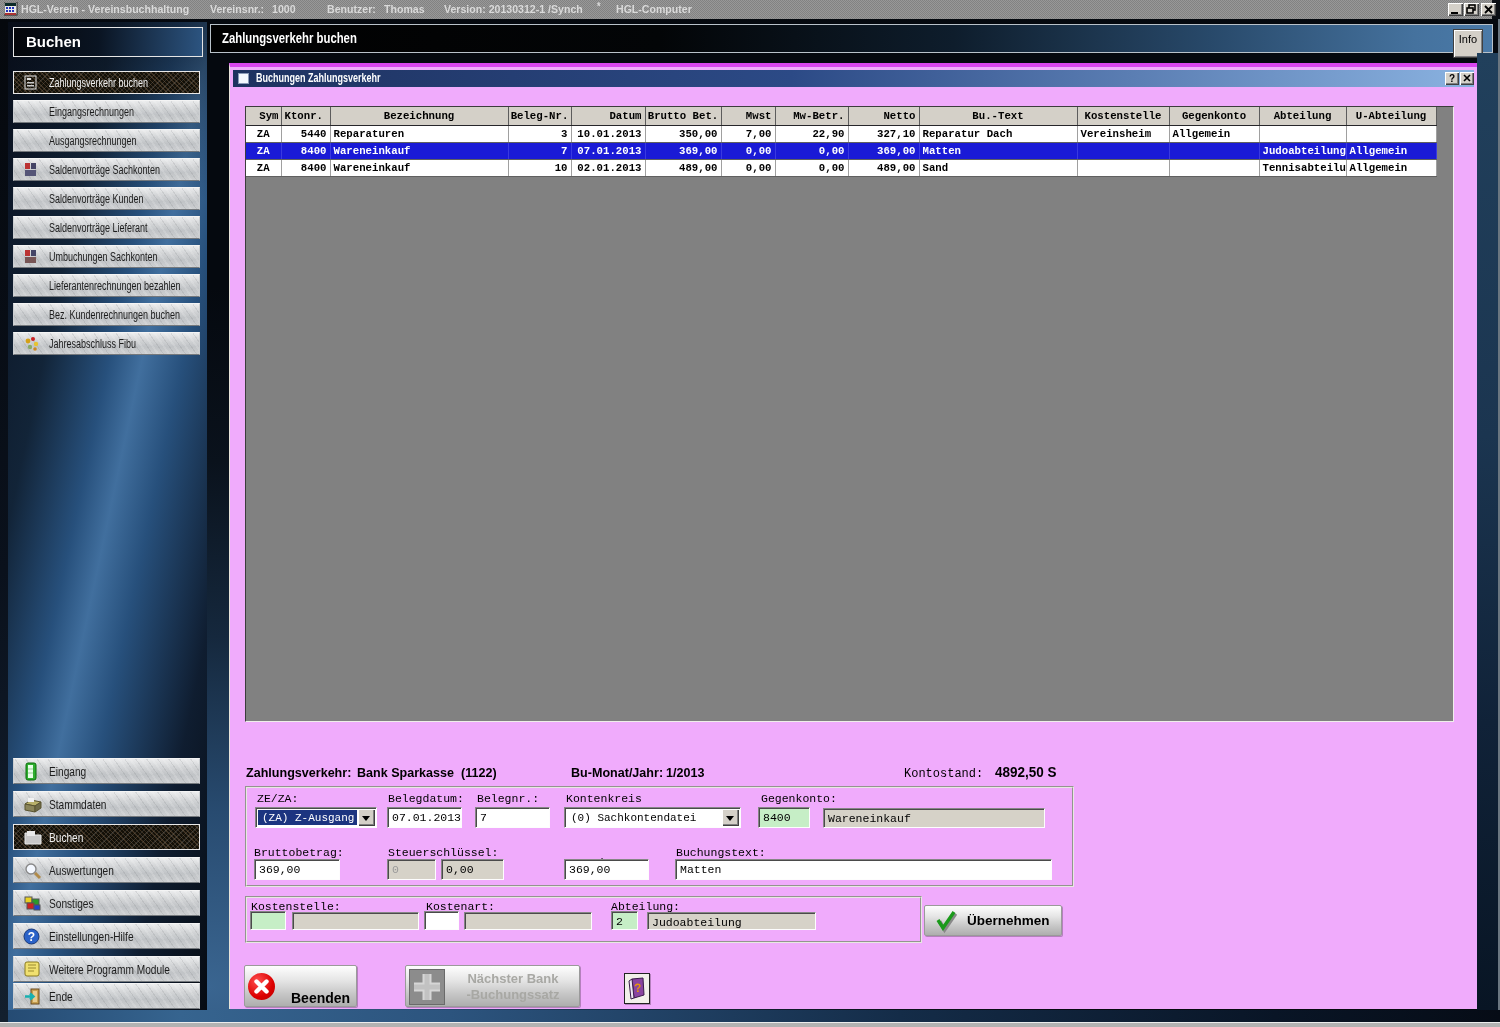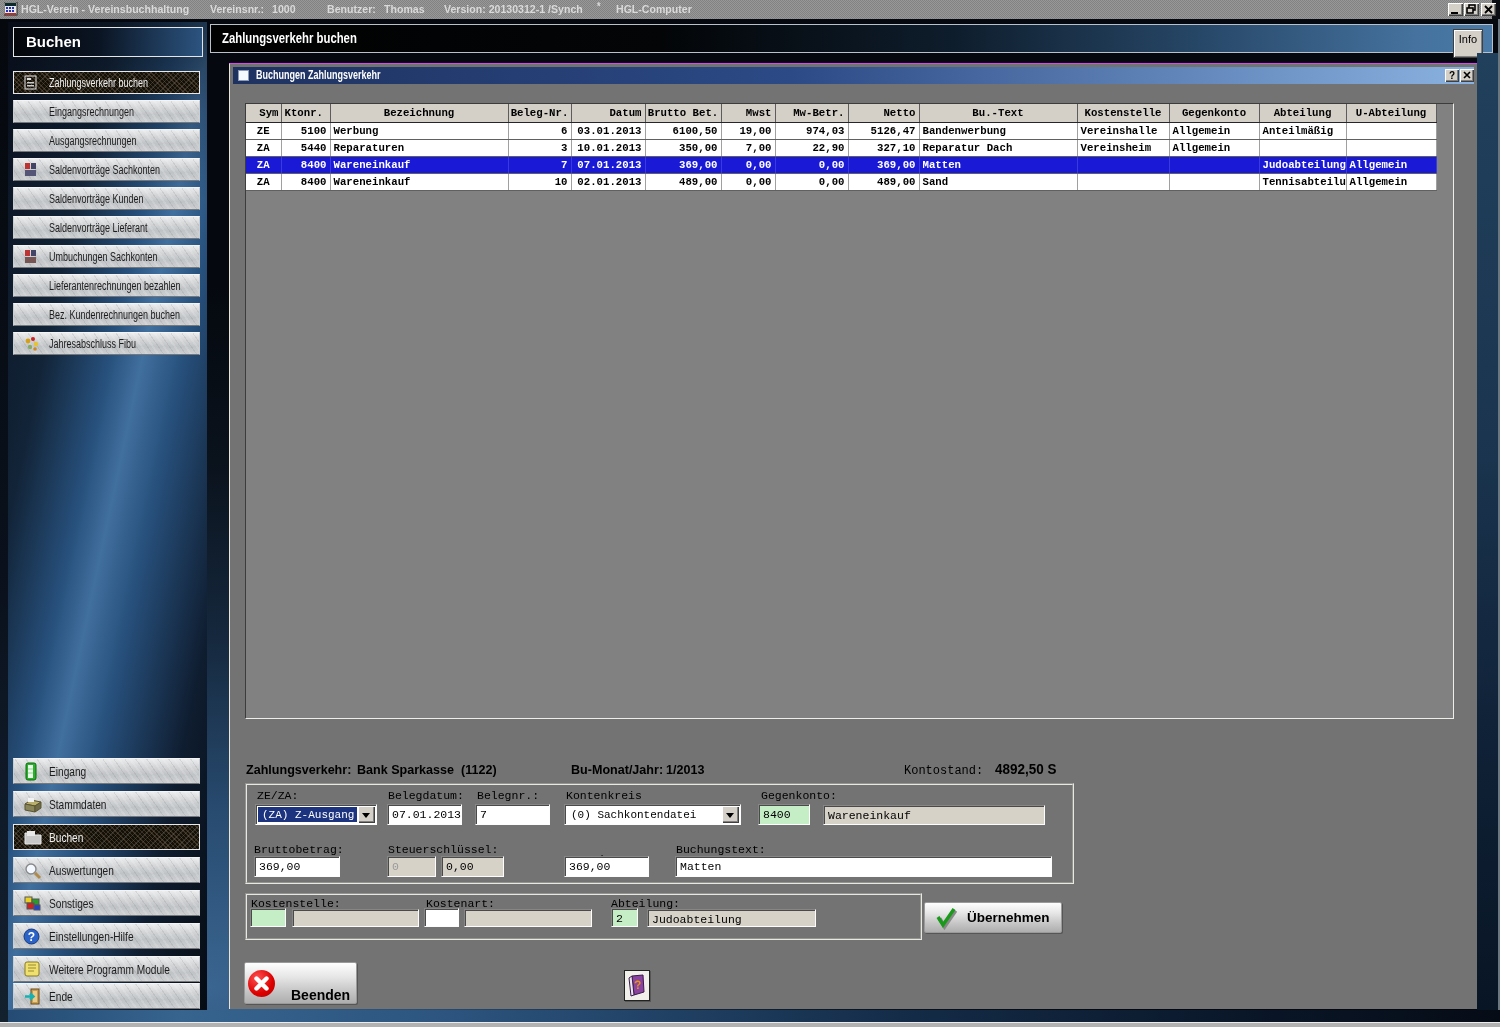--- a/index.html
+++ b/index.html
@@ -42,22 +42,22 @@
 .icon { position:absolute; left:9px; }
 
 #mainheader { position:absolute; left:210px; top:24px; width:1283px; height:29px;
   border:1px solid #b9c2ca;
   background:linear-gradient(90deg, #010101 0%, #030507 35%, #0e1d2c 58%, #28496a 78%, #45729e 94%, #4a7aa8 100%);
   color:#fff; font-weight:bold; font-size:14px; line-height:27px; padding-left:11px; }
 #infobtn { position:absolute; right:9px; top:4px; width:30px; height:29px; background:#d4d0c8;
   border:1px solid #404040; box-shadow: inset 1px 1px 0 #fff, inset -1px -1px 0 #808080;
   color:#000; font-weight:normal; font-size:11px; line-height:18px; text-align:center; }
 
-#win { position:absolute; left:229px; top:63px; width:1248px; height:946px; background:#737373;
-  border-left:1px solid #e8e4da; border-top:1px solid #d946ef; }
+#win { position:absolute; left:229px; top:63px; width:1248px; height:946px; background:#f0abfc;
+  border-left:1px solid #e8e4da; border-top:4px solid #d946ef; }
 #wtitle { position:absolute; left:3px; top:3px; width:1241px; height:17px;
   background:linear-gradient(90deg, #1e3260 0%, #2c4a86 45%, #8ab2e0 100%);
   color:#fff; font-weight:bold; font-size:12px; line-height:17px; }
 #wicon { position:absolute; left:5px; top:3px; width:11px; height:11px; background:#f4f8ff; border:1px solid #8a9ab8; }
 #wtitle .txt { position:absolute; left:23px; transform:scaleX(0.75); transform-origin:left top; }
 .wbtn { position:absolute; top:2px; width:14px; height:13px; background:#d4d0c8;
   box-shadow: inset 1px 1px 0 #fff, inset -1px -1px 0 #404040, inset -2px -2px 0 #808080;
   font-size:10px; font-weight:bold; color:#000; text-align:center; line-height:13px; }
 
 #grid { position:absolute; left:15px; top:39px; width:1209px; height:616px; background:#818181;
@@ -304,36 +304,20 @@
           <th class="r" style="padding-right:3px">Datum</th>
               <th class="c">Brutto Bet.</th>
               <th class="r" style="padding-right:3px">Mwst</th>
               <th class="r" style="padding-right:3px">Mw-Betr.</th>
           <th class="r" style="padding-right:3px">Netto</th>
               <th class="c">Bu.-Text</th>
               <th class="c">Kostenstelle</th>
               <th class="c">Gegenkonto</th>
           <th class="c">Abteilung</th>
               <th class="c">U-Abteilung</th>
-        </tr>
-        <tr>
-          <td class="c">ZE</td>
-              <td class="r">5100</td>
-              <td class="l">Werbung</td>
-              <td class="r">6</td>
-          <td class="r">03.01.2013</td>
-              <td class="r">6100,50</td>
-              <td class="r">19,00</td>
-              <td class="r">974,03</td>
-          <td class="r">5126,47</td>
-              <td class="l">Bandenwerbung</td>
-              <td class="l">Vereinshalle</td>
-              <td class="l">Allgemein</td>
-          <td class="l">Anteilmäßig</td>
-              <td class="l"></td>
         </tr>
         <tr>
           <td class="c">ZA</td>
               <td class="r">5440</td>
               <td class="l">Reparaturen</td>
               <td class="r">3</td>
           <td class="r">10.01.2013</td>
               <td class="r">350,00</td>
               <td class="r">7,00</td>
               <td class="r">22,90</td>
@@ -437,20 +421,28 @@
       </div>
     </div>
 
     <div class="bigbtn" style="left:14px; top:898px; width:113px; height:42px">
       <div style="position:absolute;left:3px;top:7px;width:27px;height:27px;border-radius:50%;background:radial-gradient(circle at 35% 30%, #ff5050, #dc0000 60%, #b80000);"></div>
       <svg width="27" height="27" style="position:absolute;left:3px;top:7px">
           <path d="M8.5 8.5 L18.5 18.5 M18.5 8.5 L8.5 18.5" stroke="#fff" stroke-width="4.4" stroke-linecap="round"></path>
         </svg>
       <span style="position:absolute;left:46px;top:24px;font-weight:bold;font-size:14px">Beenden</span>
     </div>
+    <div class="bigbtn" style="left:175px; top:898px; width:175px; height:42px">
+      <div style="position:absolute;left:3px;top:3px;width:36px;height:36px;background:#8c8c8c;border:1px solid #6a6a6a"></div>
+      <svg width="36" height="36" style="position:absolute;left:3px;top:3px">
+          <path d="M18 5 V31 M5 18 H31" stroke="#d6d6d6" stroke-width="9"></path>
+          <path d="M18 5 V31 M5 18 H31" stroke="#c2c2c2" stroke-width="5"></path>
+        </svg>
+      <div style="position:absolute;left:44px;top:5px;width:126px;text-align:center;font-weight:bold;font-size:13px;color:#a8a8a4;line-height:16px">Nächster Bank<br>-Buchungssatz</div>
+    </div>
     <div class="bigbtn" style="left:394px; top:906px; width:26px; height:31px; background:#f2f0ea; border:1px solid #222; border-radius:0">
       <svg width="24" height="29" style="position:absolute;left:0px;top:0px">
         <path d="M7 5 L18 4 L19 21 L9 24 Z" fill="#8a44a0" stroke="#3a1a4a"></path>
         <path d="M7 5 L9 24 L6 25 L4 7 Z" fill="#ece4f2" stroke="#3a1a4a"></path>
         <text x="13" y="18" font-size="12" font-weight="bold" fill="#e8950a" text-anchor="middle" transform="rotate(-5 13 15)">?</text>
       </svg>
     </div>
   </div>
 
   <div id="leftframe"></div>

